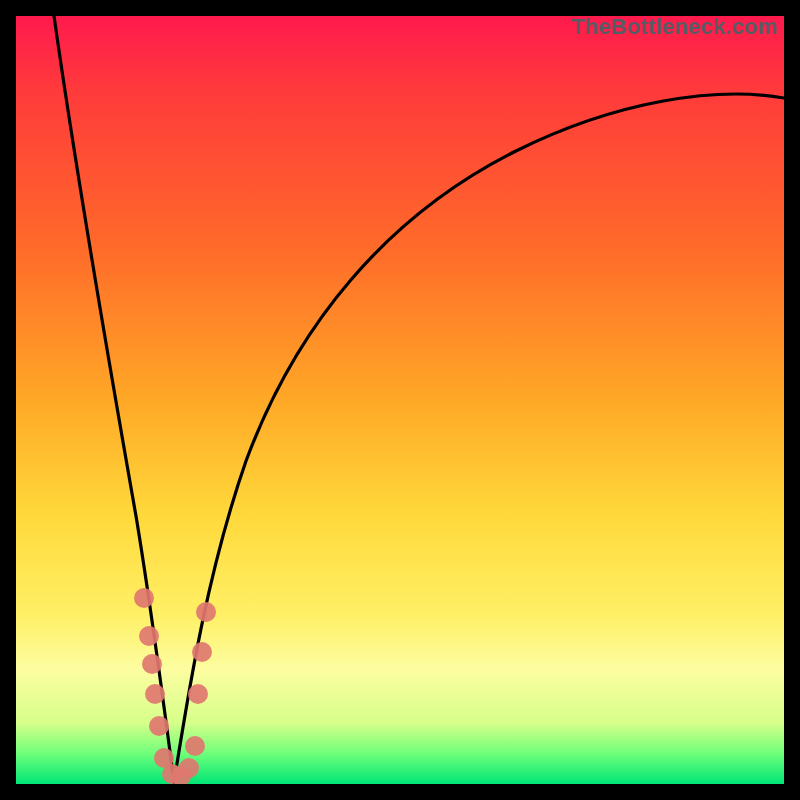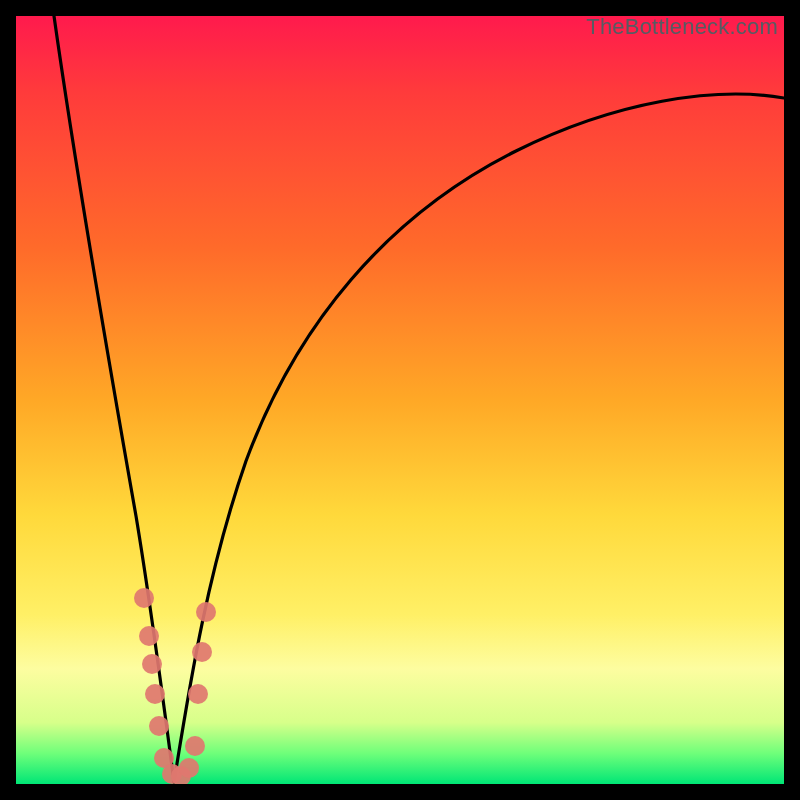--- a/index.html
+++ b/index.html
@@ -55,20 +55,21 @@
   }
   .watermark {
     position: absolute;
     top: 14px;
     right: 22px;
     font-family: Arial, Helvetica, sans-serif;
     font-size: 22px;
     color: #555c63;
     letter-spacing: 0.2px;
     user-select: none;
+    font-weight: bold;
   }
 </style>
 </head>
 <body>
 
 <div class="frame">
   <div class="plot-area">
     <div class="gradient"></div>
 
     <svg class="curves" viewBox="0 0 768 768" preserveAspectRatio="none">

